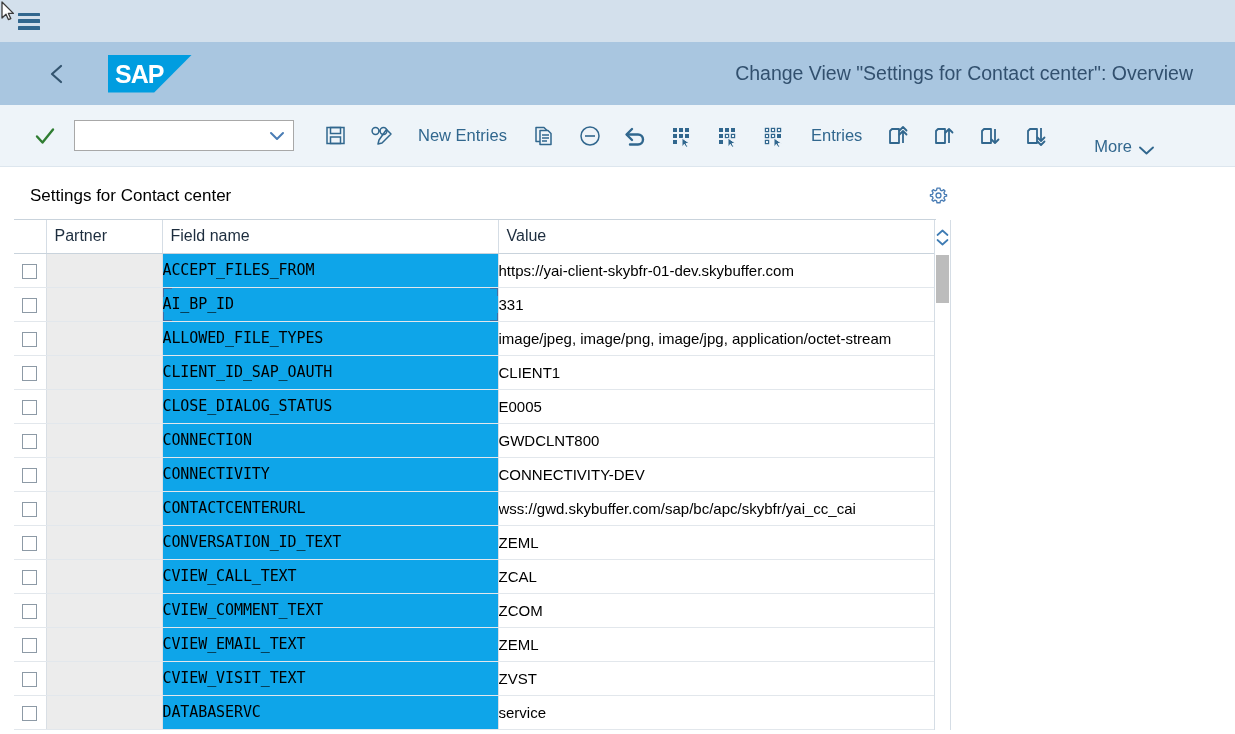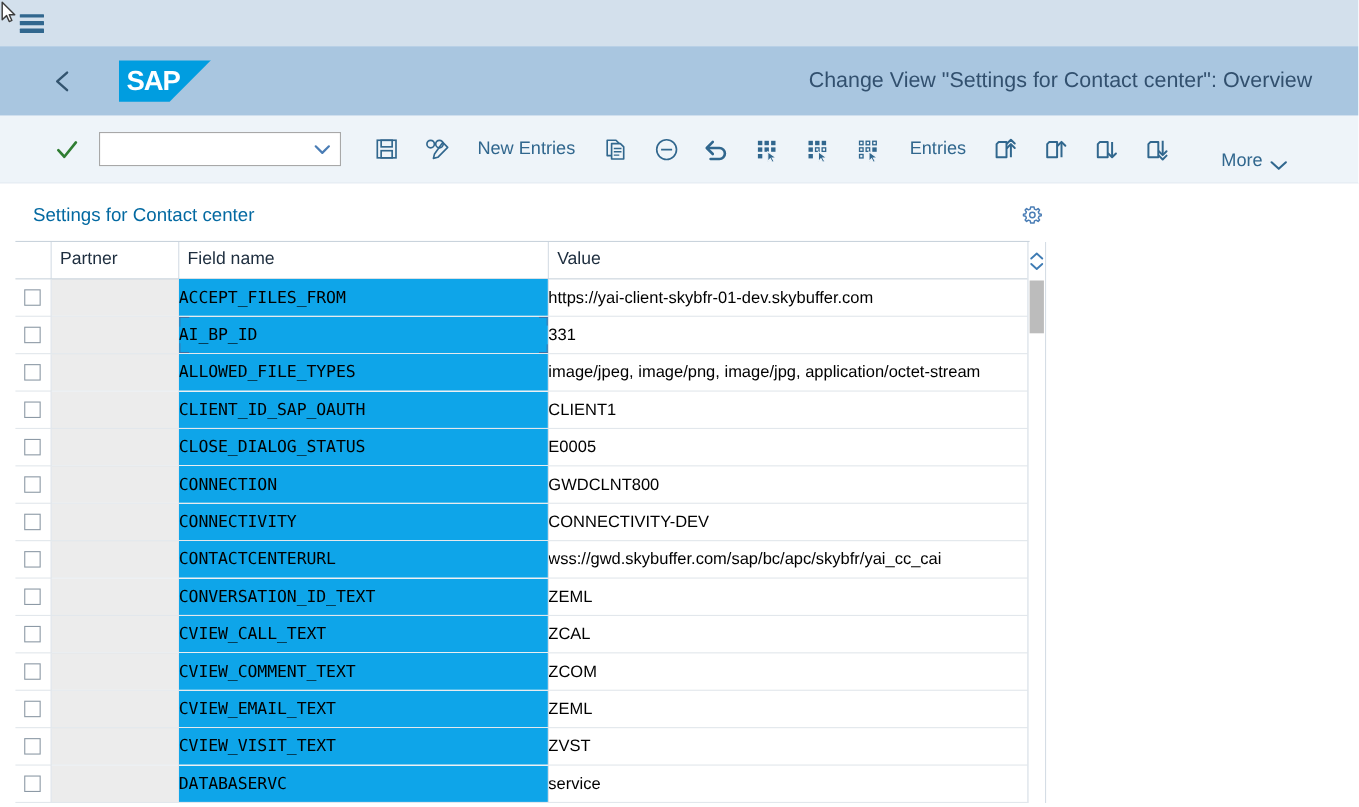--- a/index.html
+++ b/index.html
@@ -79,21 +79,21 @@
     padding-right: 2px;
   }
 
   
   .toolbar {
     height: 62px;
     background: #eef4f9;
     display: flex;
     align-items: center;
     gap: 0px;
-    padding-left: 40px;
+    padding-left: 24px;
     padding-right: 16px;
     border-bottom: 1px solid #dde6ee;
   }
   .tb-item {
     display: flex; align-items: center; justify-content: center;
     height: 40px;
     cursor: pointer;
     color: #31678e;
     flex: none;
   }
@@ -131,21 +131,21 @@
     position: relative;
     height: calc(734px - 42px - 56px - 62px);
   }
   .section-head {
     display: flex; align-items: center;
     padding: 16px 0 10px 30px;
     background: #ffffff;
   }
   .section-title {
     font-size: 17px;
-    color: #0369a1;
+    color: #000000;
   }
   .section-spacer { flex: 1; }
   .gear-btn {
     width: 30px; height: 26px;
     margin-right: 282px;
     display: flex; align-items: center; justify-content: center;
     cursor: pointer;
   }
 
   

